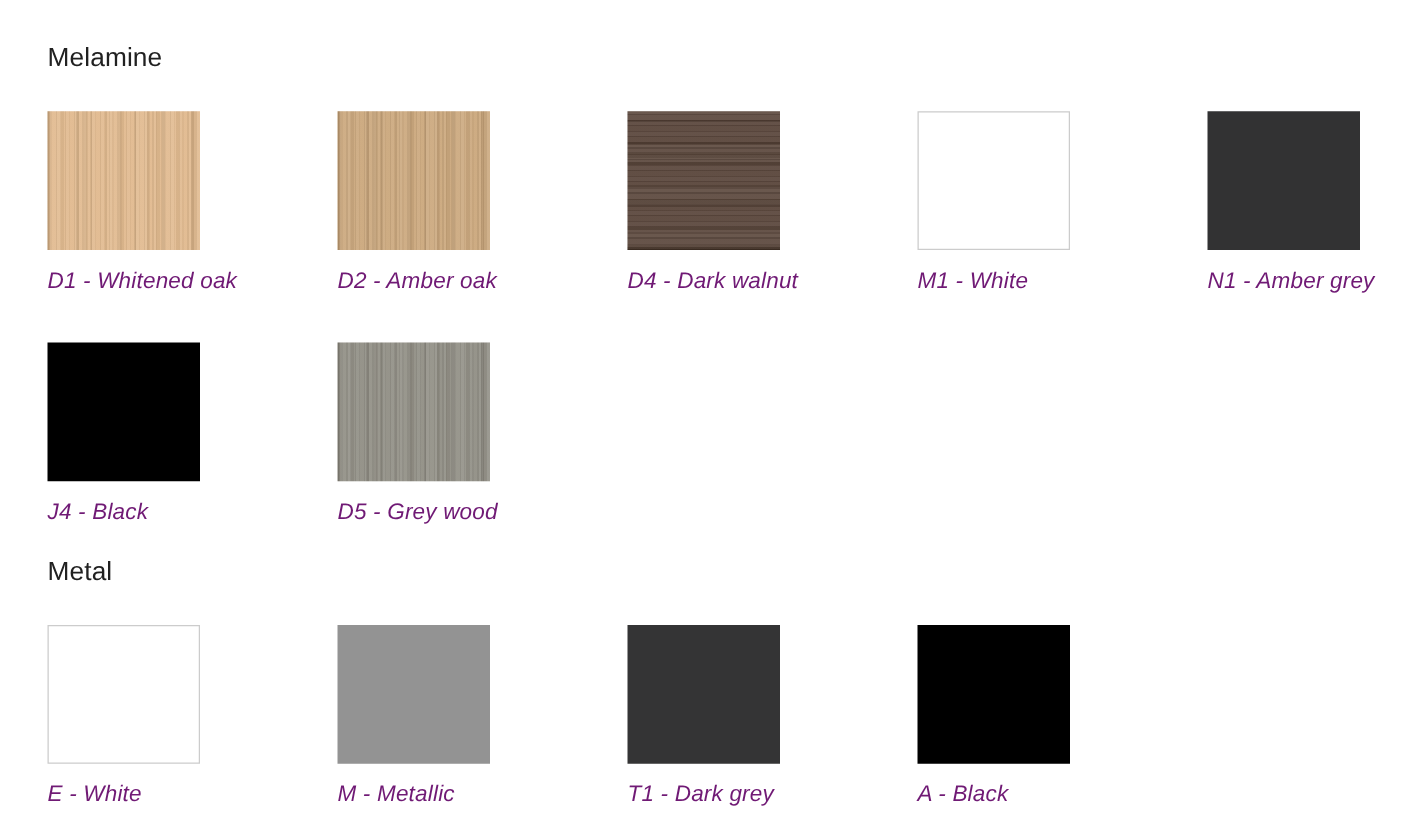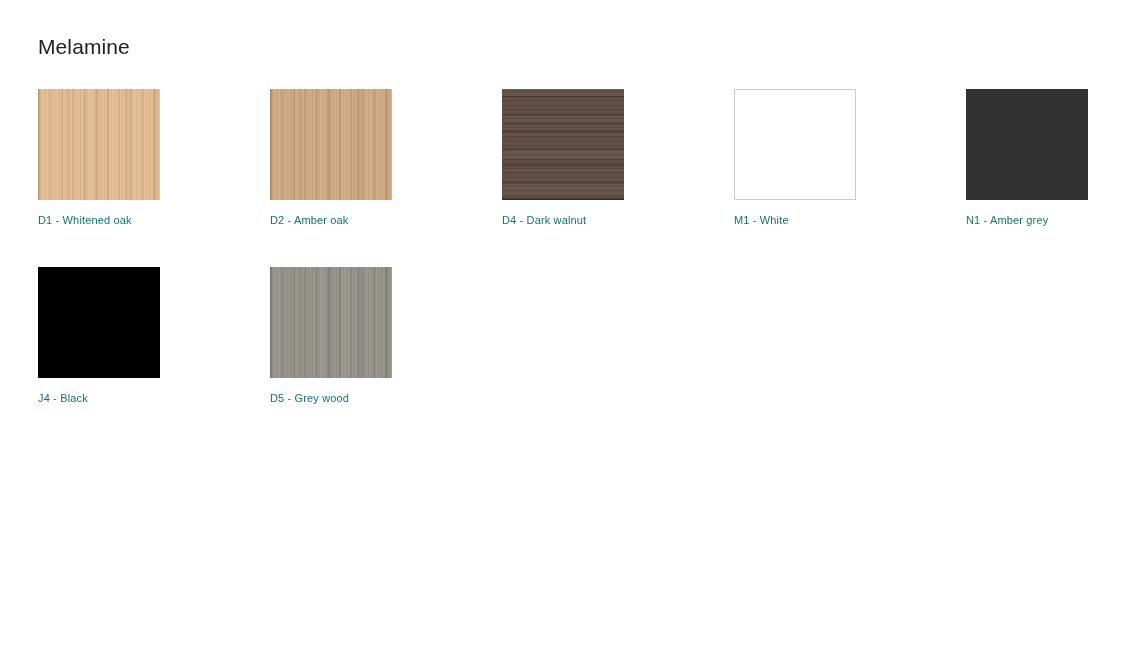--- a/index.html
+++ b/index.html
@@ -53,25 +53,26 @@
     background-color: #ffffff;
     background-repeat: repeat;
   }
 
   .swatch.bordered {
     border: 1px solid #cccccc;
   }
 
   .swatch-label {
     display: block;
-    color: #0f766e;
-    font-size: 11px;
+    color: #701a75;
+    font-size: 18px;
     line-height: 1;
     letter-spacing: 0.15px;
     white-space: nowrap;
+    font-style: italic;
   }
 
   
   #section-melamine { padding-top: 21px; }
   #section-melamine .section-title { margin-bottom: 32px; }
   #section-metal { padding-top: 29px; }
   #section-metal .section-title { margin-bottom: 32px; }
 
   .swatch-cell { margin-bottom: 0; }
   .swatch-label { margin-top: 15px; }
@@ -151,14 +152,35 @@
           <div class="swatch tex-none" style="background-color: rgb(0, 0, 0);"></div>
           <span class="swatch-label">J4 - Black</span>
         </div>
         <div class="swatch-cell">
           <div class="swatch tex-vertical-fine" style="background-color: rgb(141, 138, 128);"></div>
           <span class="swatch-label">D5 - Grey wood</span>
         </div>
       </div>
   </section>
 
+  <section class="section" id="section-metal">
+    <h2 class="section-title">Metal</h2>
+    <div class="swatch-grid" id="grid-metal">
+        <div class="swatch-cell">
+          <div class="swatch tex-none bordered" style="background-color: rgb(255, 255, 255);"></div>
+          <span class="swatch-label">E - White</span>
+        </div>
+        <div class="swatch-cell">
+          <div class="swatch tex-none" style="background-color: rgb(147, 147, 147);"></div>
+          <span class="swatch-label">M - Metallic</span>
+        </div>
+        <div class="swatch-cell">
+          <div class="swatch tex-none" style="background-color: rgb(52, 52, 53);"></div>
+          <span class="swatch-label">T1 - Dark grey</span>
+        </div>
+        <div class="swatch-cell">
+          <div class="swatch tex-none" style="background-color: rgb(0, 0, 0);"></div>
+          <span class="swatch-label">A - Black</span>
+        </div>
+      </div>
+  </section>
 
 </div>
 
 </body></html>

